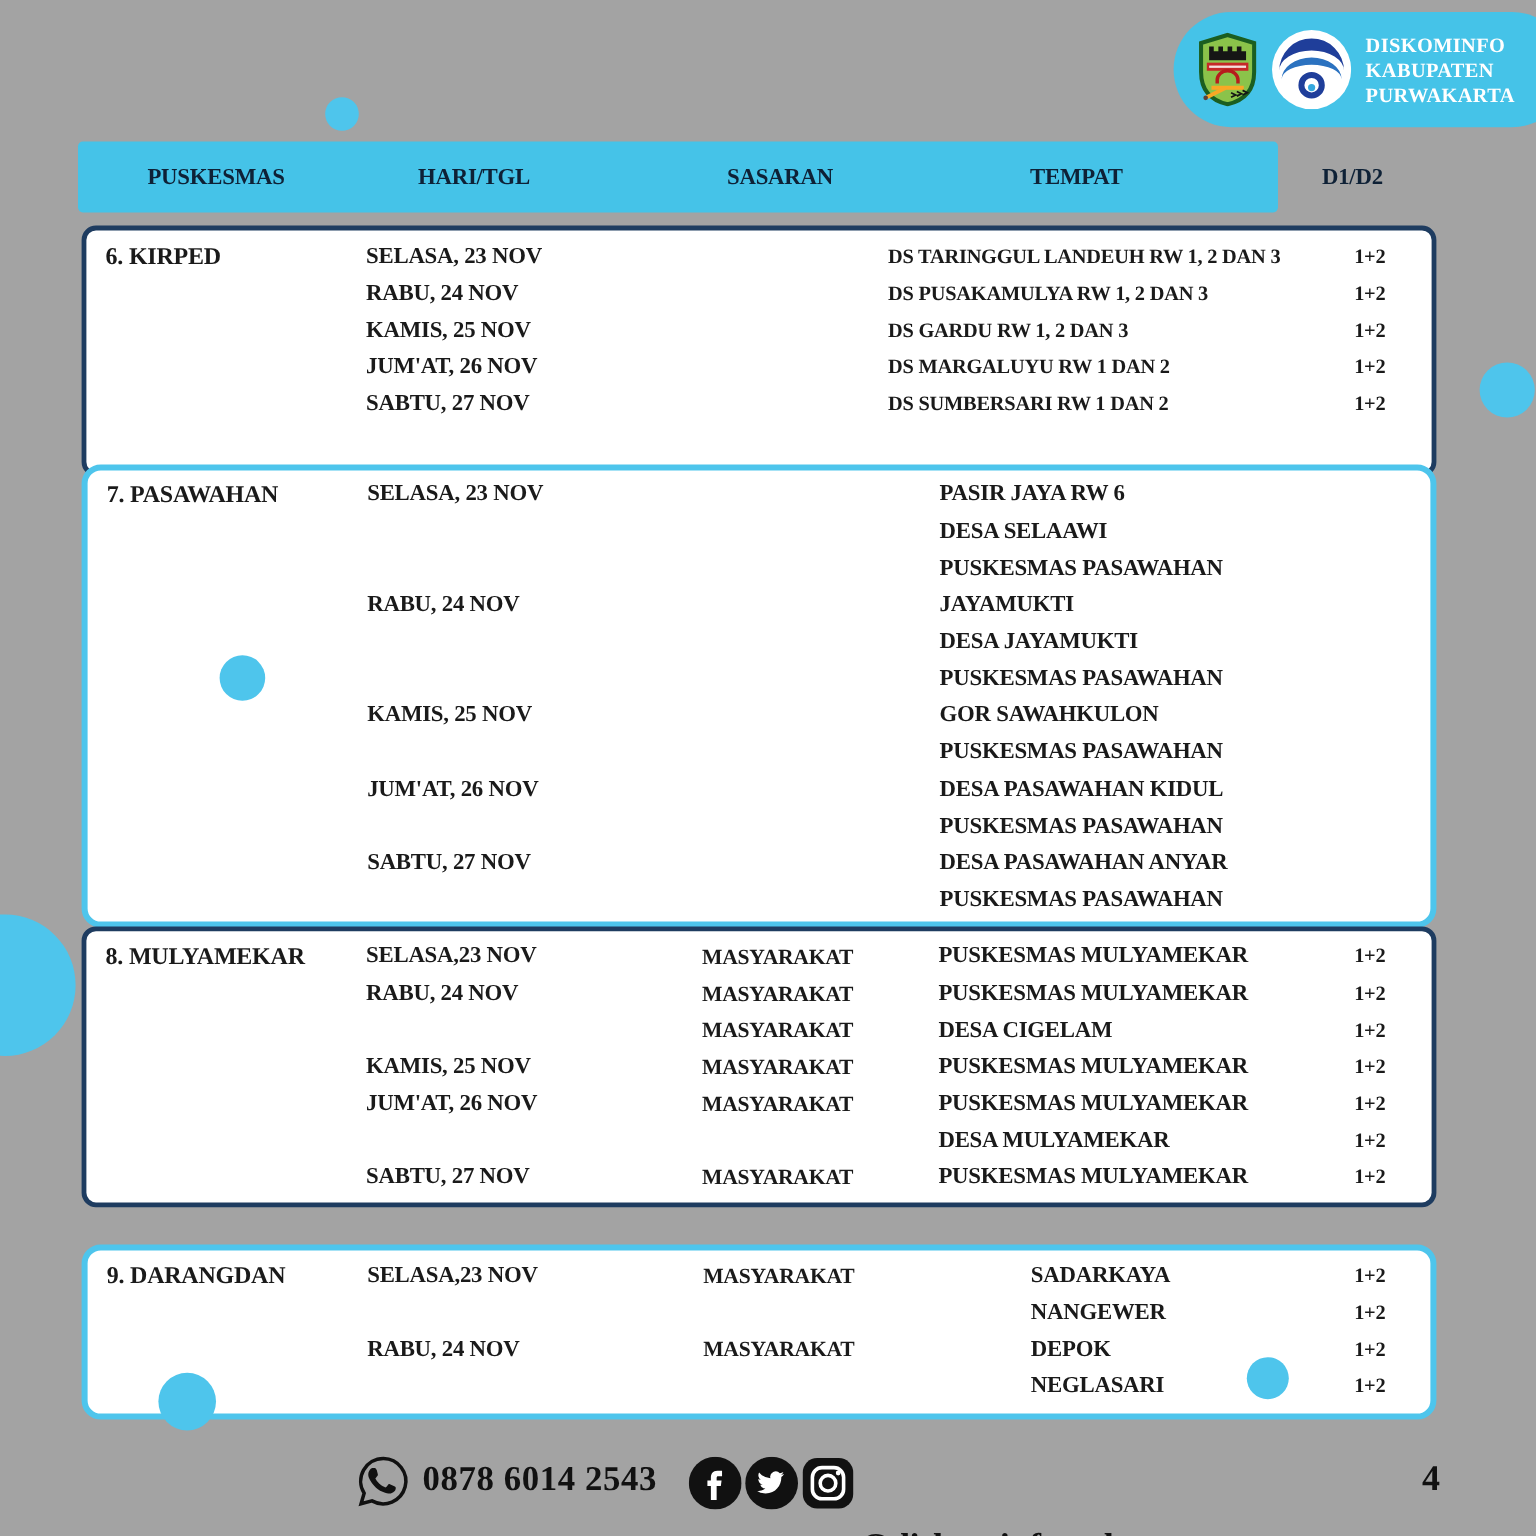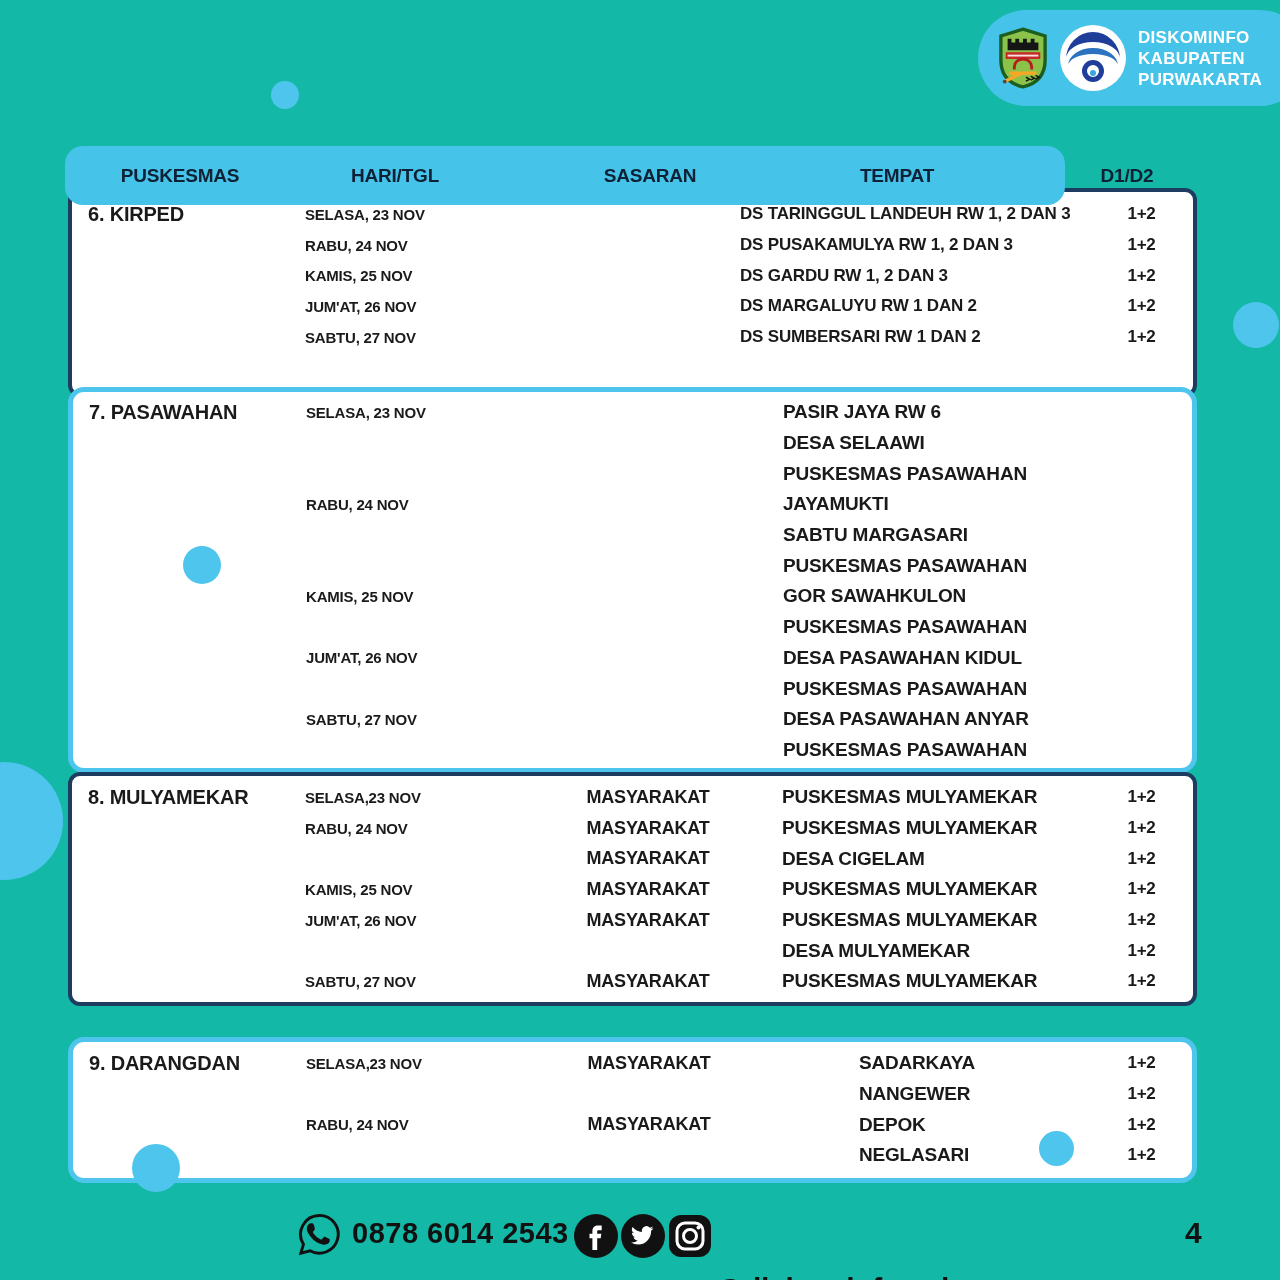--- a/index.html
+++ b/index.html
@@ -2,40 +2,40 @@
 <html style="--accent: #45C3E8; --circle: #4EC5EC; --navy: #1E3C60; --text: #1A1A1A;"><head>
 <meta charset="utf-8">
 <style>
   :root{
     --accent:#45C3E8;
     --circle:#4EC5EC;
     --navy:#1E3C60;
     --text:#1A1A1A;
   }
   html,body{margin:0;padding:0;background:#fff;}
-  .page{position:relative;width:1280px;height:1280px;background:#14b8a6;overflow:hidden;
-        font-family:Liberation Sans, sans-serif;color:var(--text);}
+  .page{position:relative;width:1280px;height:1280px;background:#a3a3a3;overflow:hidden;
+        font-family:Liberation Serif, serif;color:var(--text);}
 
   
   .decor{position:absolute;border-radius:50%;background:var(--circle);z-index:5;}
   #dc1{left:271px;top:81px;width:28px;height:28px;}
   #dc2{left:1233px;top:302px;width:46px;height:46px;}
   #dc3{left:183px;top:546px;width:38px;height:38px;}
   #dc4{left:-55px;top:762px;width:118px;height:118px;}
   #dc5{left:132px;top:1144px;width:48px;height:48px;}
   #dc6{left:1039px;top:1131px;width:35px;height:35px;}
 
   
   .badge{position:absolute;left:978px;top:10px;width:330px;height:96px;background:var(--accent);
          border-radius:48px;display:flex;align-items:center;gap:12px;padding-left:20px;box-sizing:border-box;z-index:4;}
   .badge-text{color:#fff;font-weight:bold;font-size:17px;line-height:21px;letter-spacing:.3px;}
 
   
   .thead{position:absolute;left:65px;top:118px;width:1000px;height:59px;background:var(--accent);
-         border-radius:18px;z-index:2;margin-top:28px;}
+         border-radius:4px;z-index:2;}
   .thead span{position:absolute;top:50%;transform:translate(-50%,-50%);font-weight:bold;
               font-size:19px;color:#0E2136;letter-spacing:-.2px;white-space:nowrap;}
   .thead span:nth-child(1){left:115px;}
   .thead span:nth-child(2){left:330px;}
   .thead span:nth-child(3){left:585px;}
   .thead span:nth-child(4){left:832px;text-align:center;}
   .thead span:nth-child(5){left:1062px;}
 
   
   .card{position:absolute;left:68px;width:1129px;background:#fff;box-sizing:border-box;z-index:1;}
@@ -43,21 +43,21 @@
   .card-blue{border:5px solid var(--circle);border-radius:16px;margin-top:17px;}
   #card-0{top:188px;height:209px;padding-top:7px;}
   #card-1{top:370px;height:386px;padding-top:5px;}
   #card-2{top:772px;height:234px;padding-top:6px;}
   #card-3{top:1020px;height:146px;padding-top:6px;}
 
   .row{display:grid;grid-template-columns:216px 270px 180px 352px auto;height:30.7px;
        align-items:center;white-space:nowrap;}
   .row span{display:block;font-weight:bold;letter-spacing:-.2px;}
   .c-name{padding-left:16px;font-size:20px;}
-  .c-hari{padding-left:17px;font-size:15px;}
+  .c-hari{padding-left:17px;font-size:19px;}
   .c-sasaran{text-align:center;font-size:18px;}
   .c-tempat{padding-left:44px;font-size:19px;}
   .c-dose{text-align:center;font-size:17px;}
   .sec-kirped .c-tempat{padding-left:2px;font-size:17px;}
   .sec-darangdan .c-tempat{padding-left:120px;}
 
   
   .footer-item{position:absolute;font-weight:bold;color:#111;white-space:nowrap;}
   #f-wa{left:296px;top:1211px;}
   #f-phone{left:352px;top:1217px;font-size:29px;letter-spacing:.5px;}
@@ -179,21 +179,21 @@
           <span class="c-name"></span>
           <span class="c-hari">RABU, 24 NOV</span>
           <span class="c-sasaran"></span>
           <span class="c-tempat">JAYAMUKTI</span>
           <span class="c-dose"></span>
         </div>
         <div class="row">
           <span class="c-name"></span>
           <span class="c-hari"></span>
           <span class="c-sasaran"></span>
-          <span class="c-tempat">SABTU MARGASARI</span>
+          <span class="c-tempat">DESA JAYAMUKTI</span>
           <span class="c-dose"></span>
         </div>
         <div class="row">
           <span class="c-name"></span>
           <span class="c-hari"></span>
           <span class="c-sasaran"></span>
           <span class="c-tempat">PUSKESMAS PASAWAHAN</span>
           <span class="c-dose"></span>
         </div>
         <div class="row">

